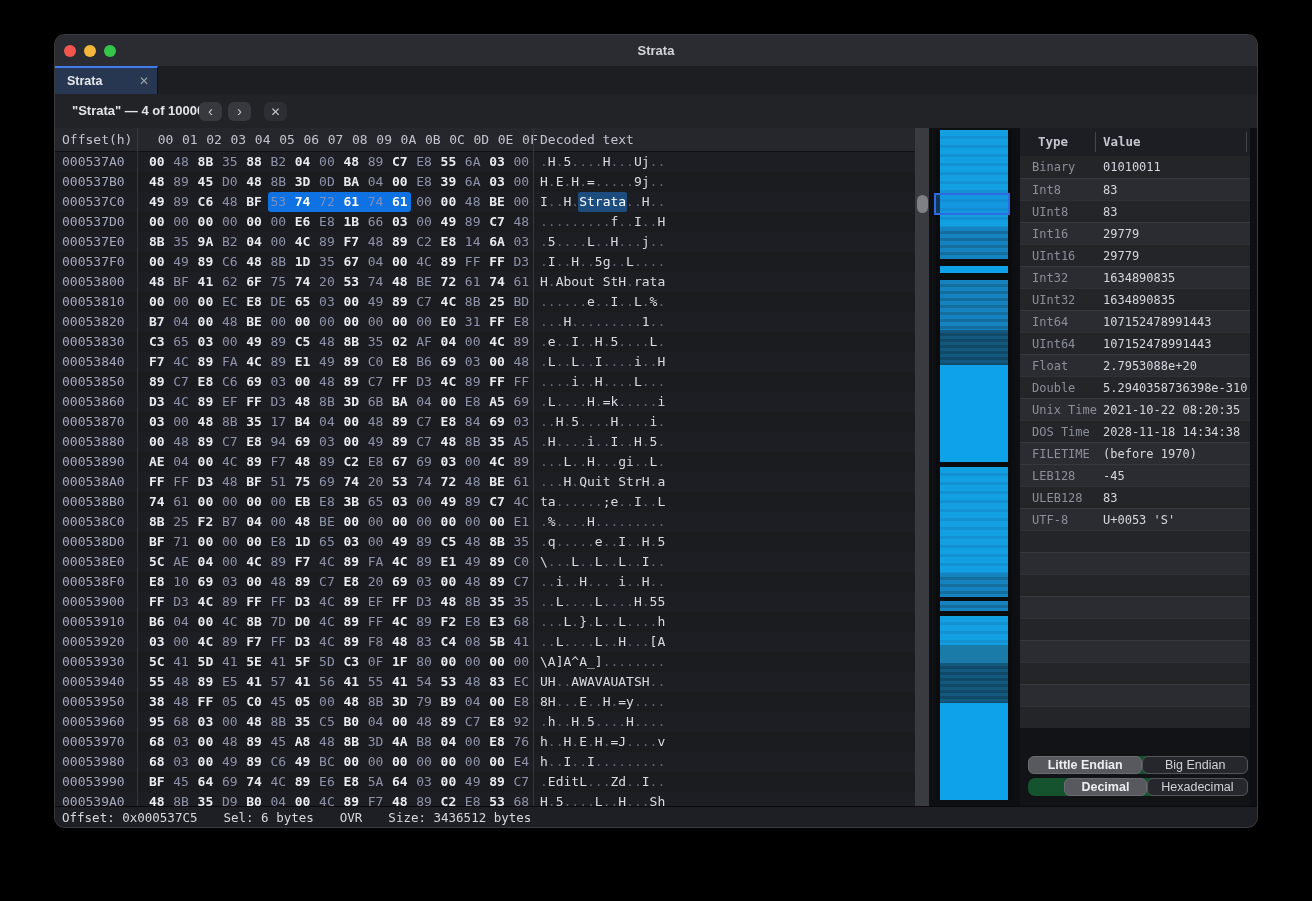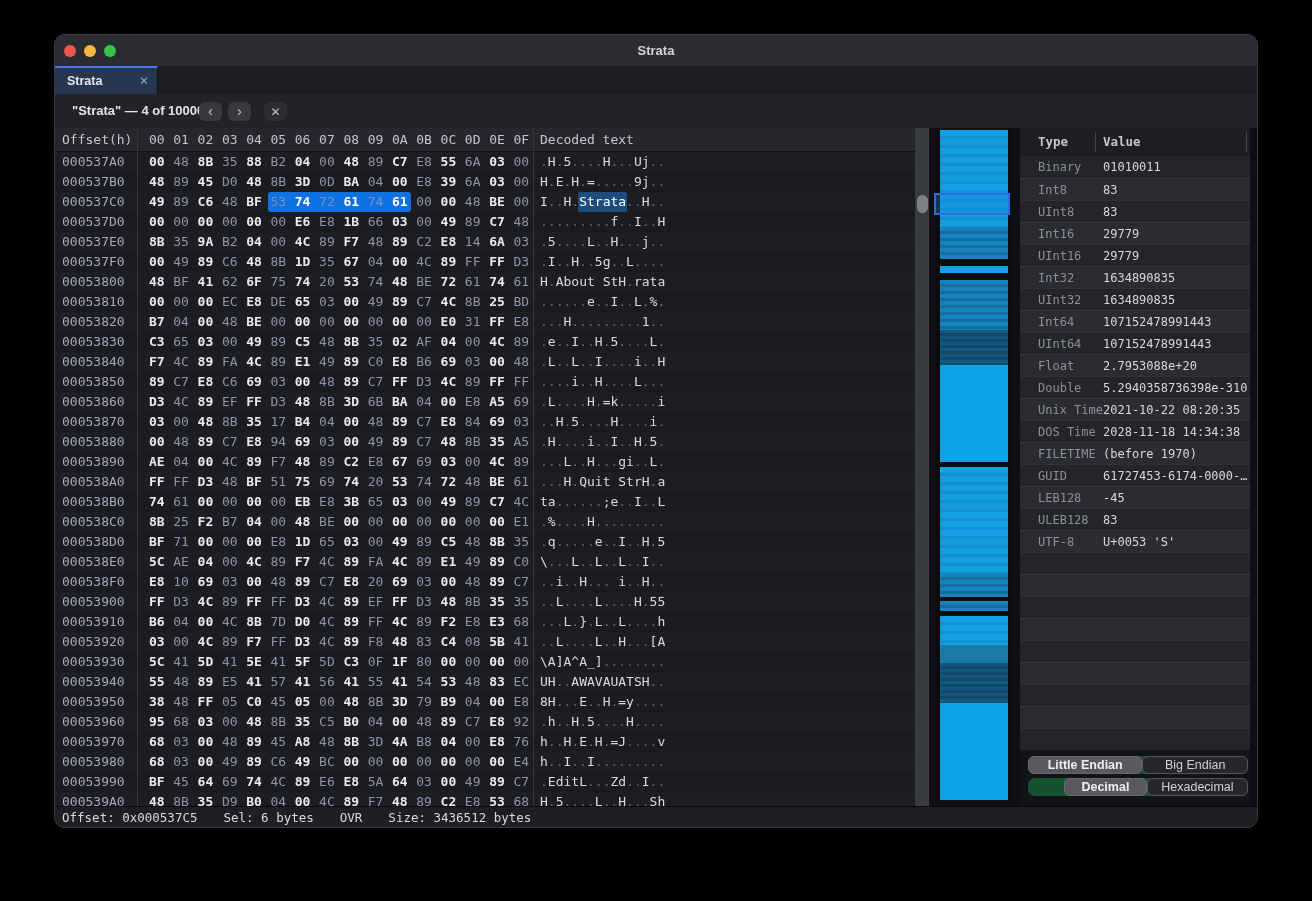--- a/index.html
+++ b/index.html
@@ -21,21 +21,21 @@
   .tab .x{position:absolute;right:8px;top:0;line-height:26px;font-size:12px;color:#9aa0a8;cursor:default;}
   
   .searchbar{position:absolute;left:0;top:59px;width:100%;height:34px;background:#222327;}
   .searchtext{position:absolute;left:17px;top:0;line-height:34px;font-size:13px;font-weight:600;color:#e2e4e9;}
   .pill{position:absolute;top:8px;width:23px;height:19px;border-radius:6px;background:#38393f;color:#c3c6cc;
         text-align:center;line-height:18px;font-size:15px;}
   .pill.dim{background:#2d2e33;}
   
   .hexpanel{position:absolute;left:0;top:93px;width:874px;height:678px;background:#1b1c21;}
   .hexheader{position:absolute;left:0;top:0;width:100%;height:23px;background:#26272c;border-bottom:1px solid #101114;
-             font-family:"DejaVu Sans Mono",monospace;font-size:13px;color:#c2c5cf;line-height:23px;}
+             font-family:"DejaVu Sans Mono",monospace;font-size:13px;color:#c2c5cf;line-height:23px;text-align:right;}
   .hdr-off{position:absolute;left:7px;}
   .hdr-dec{position:absolute;left:485px;}
   .hexrows{position:absolute;left:0;top:24px;width:100%;height:654px;overflow:hidden;}
   .hexrow{position:relative;width:100%;height:20px;line-height:20px;font-family:"DejaVu Sans Mono",monospace;font-size:13px;}
   .hexrow.even{background:#1d1e23;} .hexrow.odd{background:#1b1c20;}
   .off{position:absolute;left:7px;color:#a4a8bd;}
   .bytes{position:absolute;left:94px;top:0;white-space:pre;}
   .byte{display:inline-block;width:24.3px;}
   .byte.bright{color:#e9ebf1;font-weight:bold;}
   .byte.dim{color:#8e93a9;}
@@ -64,21 +64,21 @@
   .insheader{position:absolute;left:0;top:0;width:100%;height:28px;background:#1d1e23;border-bottom:1px solid #3c3d43;
              font-family:"DejaVu Sans Mono",monospace;font-size:12.5px;font-weight:bold;color:#c3c6ce;line-height:28px;}
   .insheader .t{position:absolute;left:18px;} .insheader .v{position:absolute;left:83px;}
   .insheader .cd1{position:absolute;left:75px;top:4px;bottom:4px;width:1px;background:#44454b;}
   .insheader .cd2{position:absolute;left:226px;top:4px;bottom:4px;width:1px;background:#44454b;}
   .insrows{position:absolute;left:0;top:28px;width:100%;}
   .insrow{position:relative;width:100%;height:22px;line-height:22px;font-family:"DejaVu Sans Mono",monospace;font-size:12px;
           border-top:1px solid rgba(255,255,255,0.06);box-sizing:border-box;}
   .insrow:first-child{border-top:none;}
   .insrow.dark{background:#232529;} .insrow.light{background:#2a2c31;}
-  .insrow .t{position:absolute;left:18px;color:#8b8f99;}
+  .insrow .t{position:absolute;left:12px;color:#8b8f99;}
   .insrow .v{position:absolute;left:83px;width:145px;color:#d4d7de;white-space:nowrap;overflow:hidden;}
   
   .segrow{position:absolute;left:973px;width:220px;height:18px;display:flex;background:#14532d;border-radius:7px;}
   .seg{box-sizing:border-box;height:18px;line-height:16px;text-align:center;font-size:12.5px;border-radius:6px;}
   .seg.sel{background:#58595f;color:#eceef1;font-weight:600;border:1px solid #6a6b70;}
   .seg.unsel{background:#26272c;color:#d0d2d8;border:1px solid #54555b;}
   
   .statusbar{position:absolute;left:0;top:771px;width:100%;height:21px;background:#1e1f24;border-top:1px solid #0a0a0c;
              box-sizing:border-box;display:flex;gap:26px;align-items:center;padding-left:7px;
              font-family:"DejaVu Sans Mono",monospace;font-size:12.5px;color:#d5d8de;}
@@ -367,24 +367,20 @@
             <span class="v">2021-10-22 08:20:35</span>
           </div>
           <div class="insrow dark">
             <span class="t">DOS Time</span>
             <span class="v">2028-11-18 14:34:38</span>
           </div>
           <div class="insrow light">
             <span class="t">FILETIME</span>
             <span class="v">(before 1970)</span>
           </div>
-          <div class="insrow dark">
-            <span class="t">GUID</span>
-            <span class="v">61727453-6174-0000-…</span>
-          </div>
           <div class="insrow light">
             <span class="t">LEB128</span>
             <span class="v">-45</span>
           </div>
           <div class="insrow dark">
             <span class="t">ULEB128</span>
             <span class="v">83</span>
           </div>
           <div class="insrow light">
             <span class="t">UTF-8</span>

